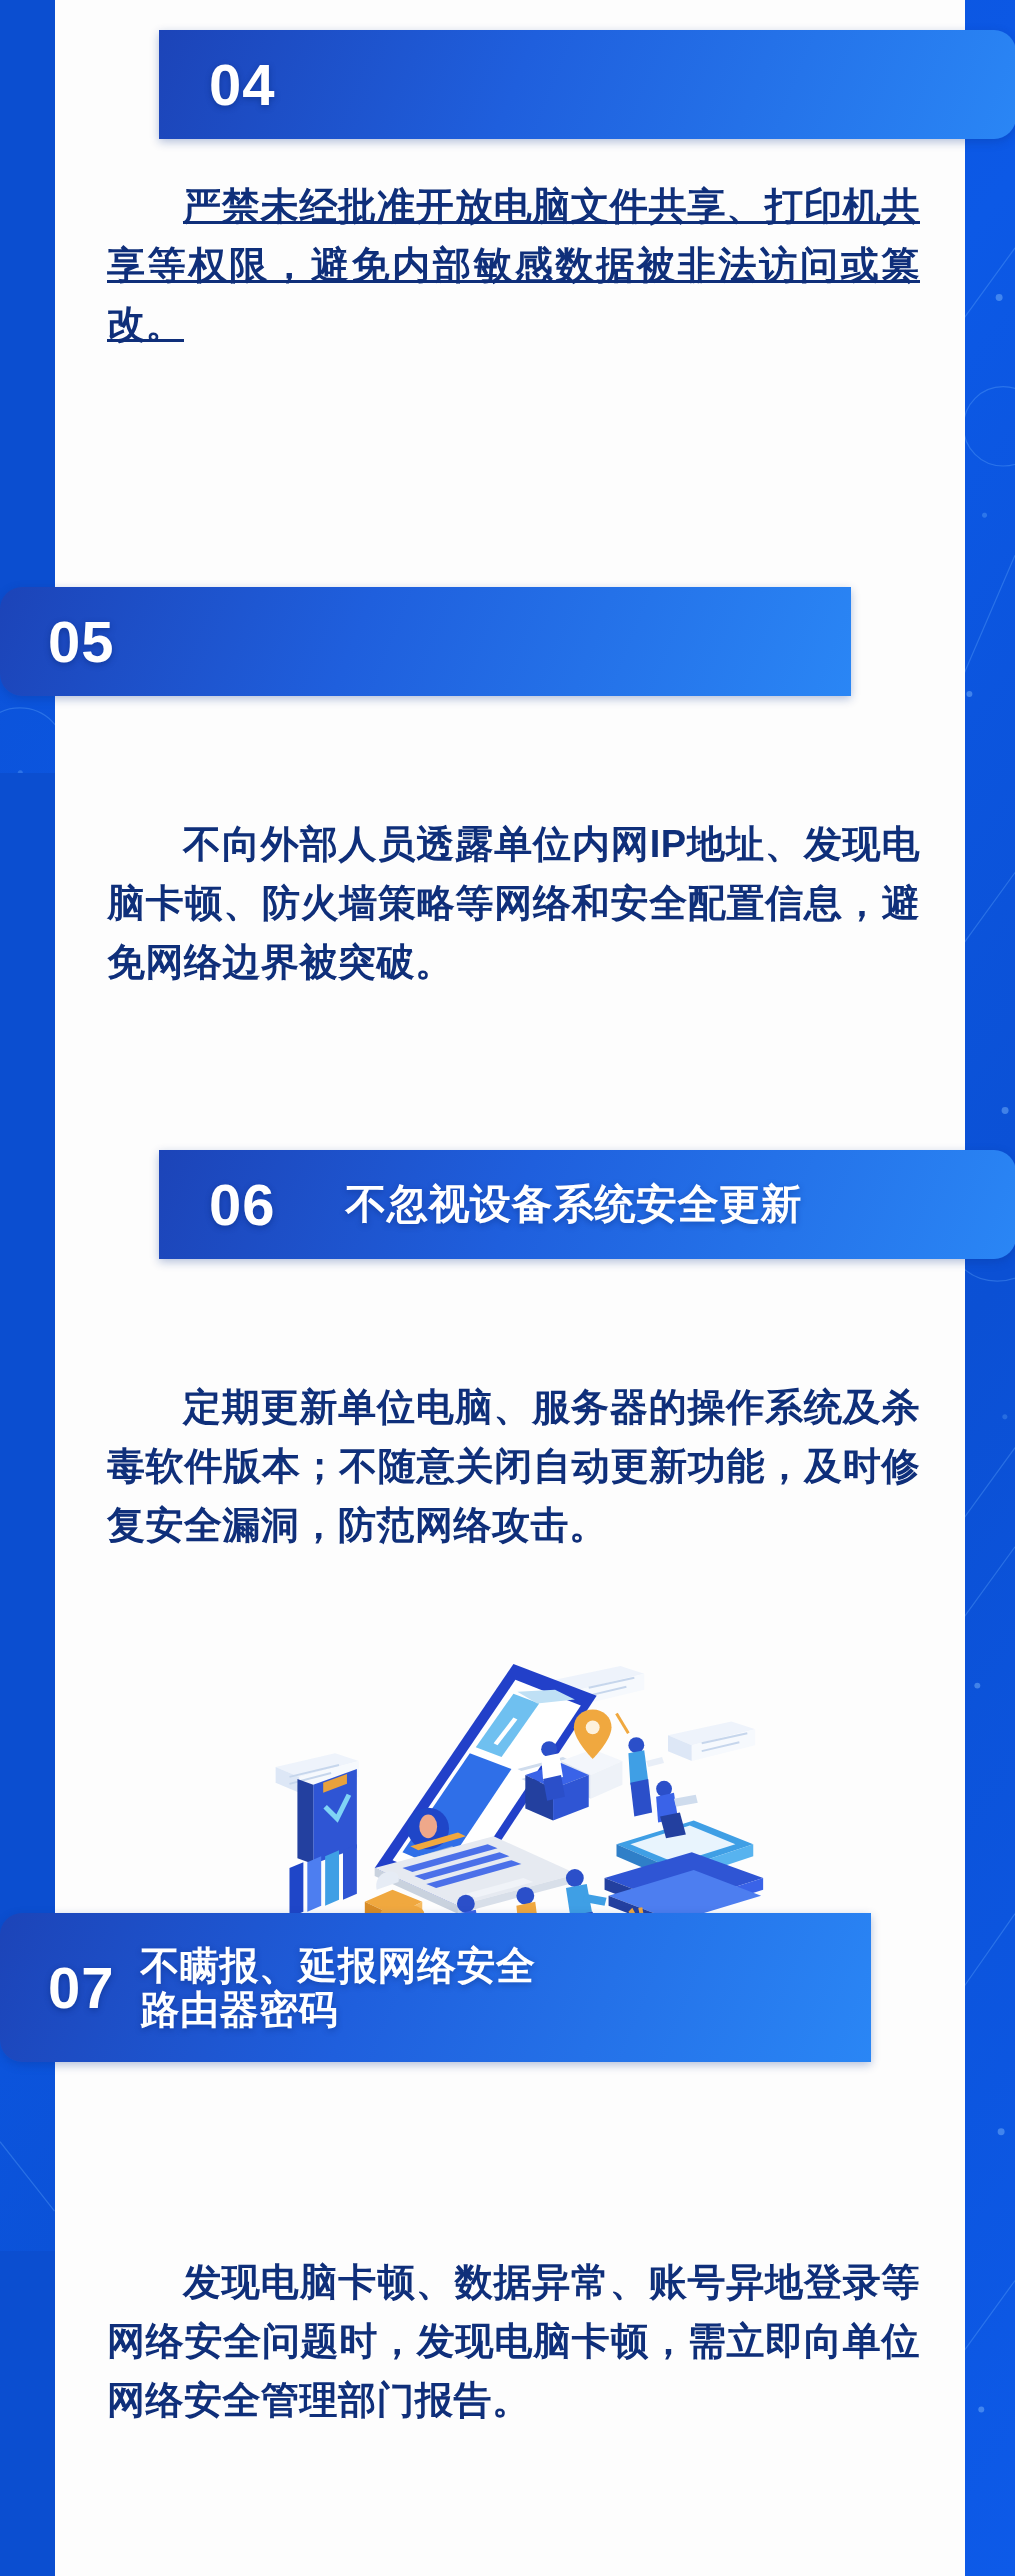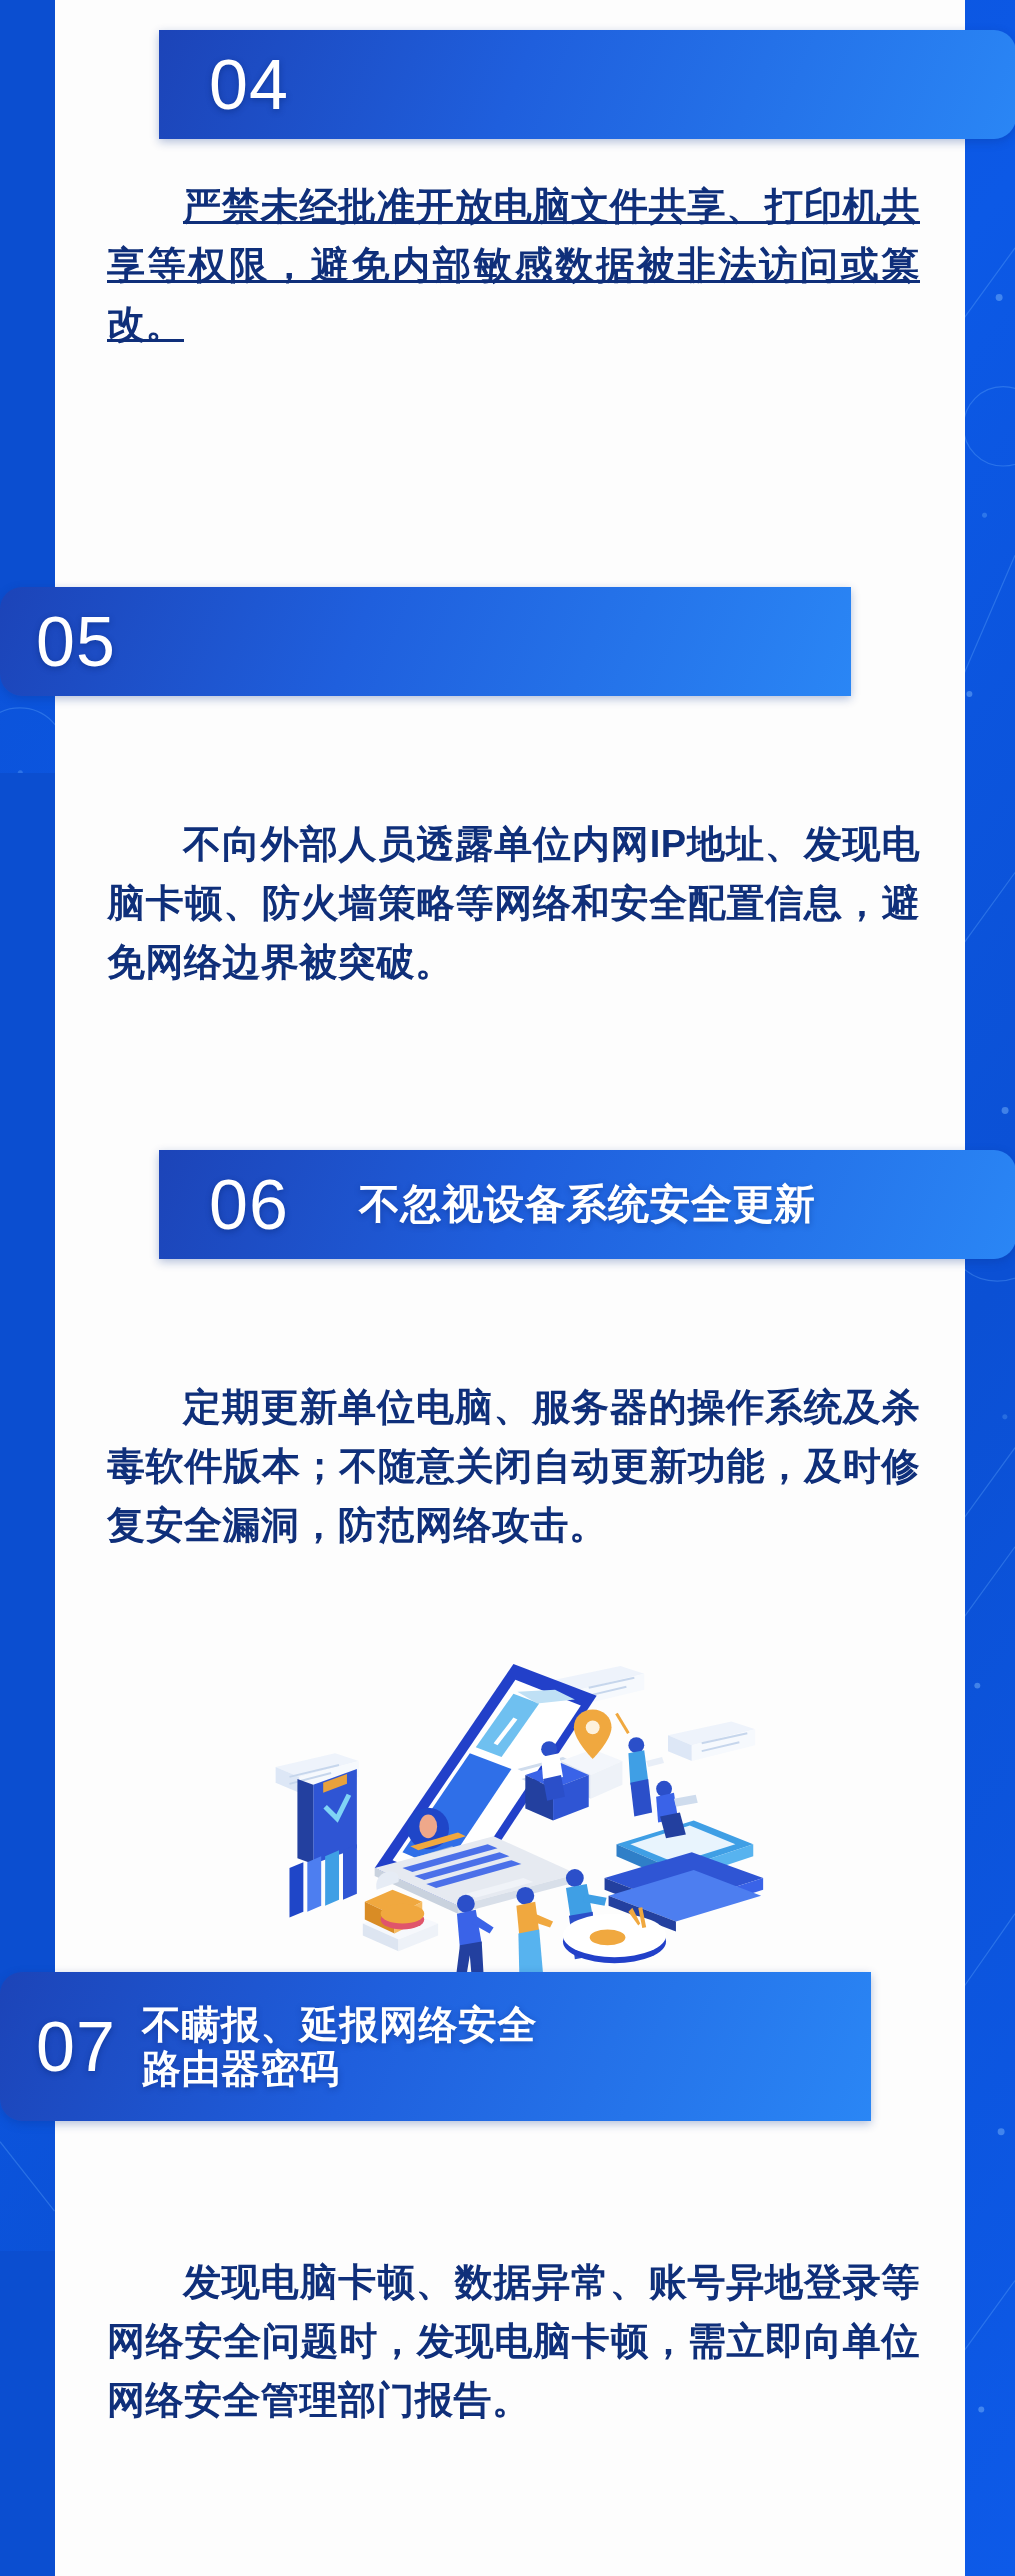--- a/index.html
+++ b/index.html
@@ -51,28 +51,28 @@
     background:linear-gradient(112deg,#1c44b8 0%,#1f5fdd 42%,#2a86f5 100%);
     display:flex;
     align-items:center;
     box-shadow:0 3px 10px rgba(10,50,140,.30);
   }
   .sec-head.right-open  { border-radius:22px 0 0 22px; }
   .sec-head.left-open   { border-radius:0 22px 22px 0; }
 
   .sec-num {
     color:#ffffff;
-    font-size:70px;
-    font-weight:400;
+    font-size:58px;
+    font-weight:700;
     letter-spacing:1px;
     line-height:1;
     margin-left:50px;
     text-shadow:0 2px 6px rgba(5,35,110,.45);
   }
-  .sec-num.flush { margin-left:36px; }
+  .sec-num.flush { margin-left:48px; }
 
   .sec-title {
     color:#ffffff;
     font-size:41px;
     font-weight:700;
     line-height:1.12;
     margin-left:26px;
     letter-spacing:0.5px;
     text-shadow:0 2px 6px rgba(5,35,110,.40);
   }
@@ -322,21 +322,21 @@
           <path d="M168 260 L196 246 L196 264 L168 278 Z" fill="#f7bb60"></path>
           <path d="M160 216 c-8 2 -12 10 -10 18 l22 -8 c2 -8 -4 -12 -12 -10 Z" fill="#e6ecf5"></path>
           <ellipse cx="176" cy="264" rx="22" ry="10" fill="#e0556b"></ellipse>
           <ellipse cx="176" cy="258" rx="22" ry="10" fill="#f0a83f"></ellipse>
         </g>
       </svg>
     </div>
   </div>
 
   <div class="section">
-    <div class="sec-head right-open" style="left:0px; top:1972px; width:871px; height:149px;">
+    <div class="sec-head right-open" style="left:0px; top:1913px; width:871px; height:149px;">
       <span class="sec-num flush">07</span>
       <span class="sec-title two-line">
         <span>不瞒报、延报网络安全</span><br>
         <span>路由器密码</span>
       </span>
     </div>
     <div class="sec-body" style="top:2253px;">发现电脑卡顿、数据异常、账号异地登录等网络安全问题时，发现电脑卡顿，需立即向单位网络安全管理部门报告。</div>
   </div>
 
 </div>

